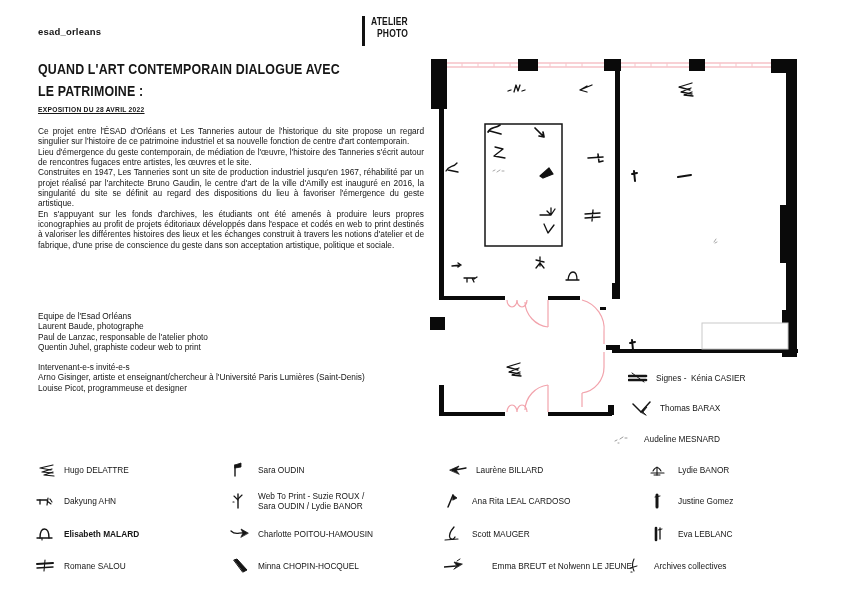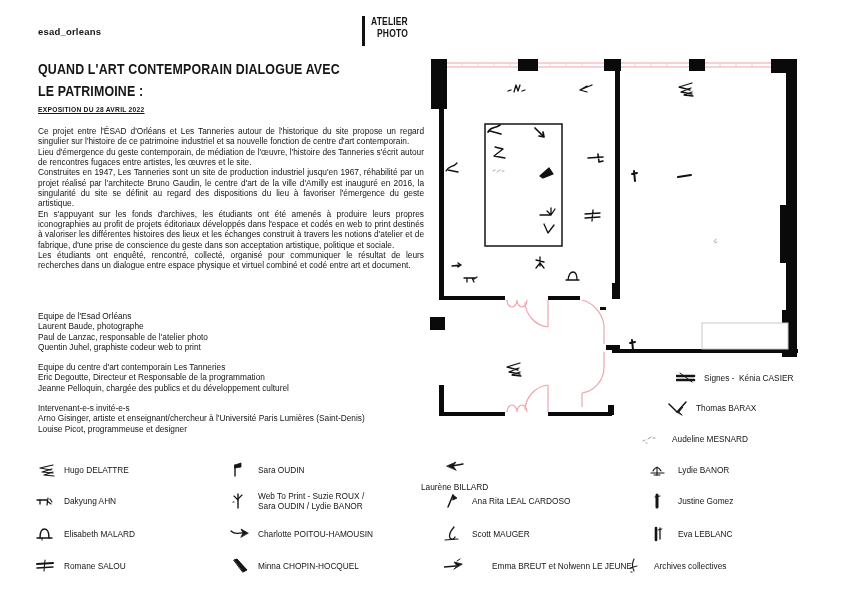--- a/index.html
+++ b/index.html
@@ -50,34 +50,28 @@
     <div>QUAND L'ART CONTEMPORAIN DIALOGUE AVEC</div>
     <div>LE PATRIMOINE :</div>
   </div>
   <div class="subtitle">EXPOSITION DU 28 AVRIL 2022</div>
 
   <div class="intro">
     <p>Ce projet entre l'ÉSAD d'Orléans et Les Tanneries autour de l'historique du site propose un regard singulier sur l'histoire de ce patrimoine industriel et sa nouvelle fonction de centre d'art contemporain.</p>
     <p>Lieu d'émergence du geste contemporain, de médiation de l'œuvre, l'histoire des Tanneries s'écrit autour de rencontres fugaces entre artistes, les œuvres et le site.</p>
     <p>Construites en 1947, Les Tanneries sont un site de production industriel jusqu'en 1967, réhabilité par un projet réalisé par l'architecte Bruno Gaudin, le centre d'art de la ville d'Amilly est inauguré en 2016, la singularité du site se définit au regard des dispositions du lieu à favoriser l'émergence du geste artistique.</p>
     <p>En s'appuyant sur les fonds d'archives, les étudiants ont été amenés à produire leurs propres iconographies au profit de projets éditoriaux développés dans l'espace et codés en web to print destinés à valoriser les différentes histoires des lieux et les échanges construit à travers les notions d'atelier et de fabrique, d'une prise de conscience du geste dans son acceptation artistique, politique et sociale.</p>
-    <p>Les étudiants ont enquêté, rencontré, collecté, organisé pour communiquer le résultat de leurs recherches dans un dialogue entre espace physique et virtuel combiné et codé entre art et document.</p>
   </div>
 
   <div class="teams">
     <div class="team-block">
       <div>Equipe de l'Esad Orléans</div>
       <div>Laurent Baude, photographe</div>
       <div>Paul de Lanzac, responsable de l'atelier photo</div>
       <div>Quentin Juhel, graphiste codeur web to print</div>
-    </div>
-    <div class="team-block">
-      <div>Equipe du centre d'art contemporain Les Tanneries</div>
-      <div>Eric Degoutte, Directeur et Responsable de la programmation</div>
-      <div>Jeanne Pelloquin, chargée des publics et du développement culturel</div>
     </div>
     <div class="team-block">
       <div>Intervenant-e-s invité-e-s</div>
       <div>Arno Gisinger, artiste et enseignant/chercheur à l'Université Paris Lumières (Saint-Denis)</div>
       <div>Louise Picot, programmeuse et designer</div>
     </div>
   </div>
 
   <svg class="plan" width="378" height="388" viewBox="0 0 378 388">
 
@@ -207,36 +201,36 @@
         </g>
       <g transform="translate(74,308)">
           <path d="M16,0 L3,4 L14,7 M15,5 L5,9 L16,11 M16,9 L8,12 L17,13"></path>
         </g>
       <g transform="translate(200,285)" stroke-width="2">
           <path d="M2,0 L3,10 M0,3 L5,2"></path>
         </g>
     </g>
   </svg>
 
-  <div class="legend-row" style="left:676px; top:370px;">
+  <div class="legend-row" style="left:628px; top:370px;">
     <svg class="glyph" width="20" height="16" viewBox="0 0 20 16">
         <path d="M1,6 L18,6" fill="none" stroke="#151515" stroke-width="2.6" stroke-linecap="round" stroke-linejoin="round"></path>
         <path d="M1,10 L18,10" fill="none" stroke="#151515" stroke-width="2.6" stroke-linecap="round" stroke-linejoin="round"></path>
         <path d="M4,3 L16,12" fill="none" stroke="#151515" stroke-width="1" stroke-linecap="round" stroke-linejoin="round"></path>
       </svg>
     <span class="lbl">Signes -  Kénia CASIER</span>
   </div>
-  <div class="legend-row" style="left:668px; top:400px;">
+  <div class="legend-row" style="left:632px; top:400px;">
     <svg class="glyph" width="20" height="16" viewBox="0 0 20 16">
         <path d="M1,4 L9,12 L18,2" fill="none" stroke="#151515" stroke-width="1.5" stroke-linecap="round" stroke-linejoin="round"></path>
         <path d="M9,12 L15,7 L11,12 L14,15 Z" fill="#151515" stroke="#151515" stroke-width="0.8" stroke-linecap="round" stroke-linejoin="round"></path>
       </svg>
     <span class="lbl">Thomas BARAX</span>
   </div>
-  <div class="legend-row" style="left:640px; top:431px;gap:12px;">
+  <div class="legend-row" style="left:612px; top:431px;gap:12px;">
     <svg class="glyph" width="20" height="16" viewBox="0 0 20 16">
         <path d="M3,10 L5,9" fill="none" stroke="#9a9a9a" stroke-width="1" stroke-linecap="round" stroke-linejoin="round"></path>
         <path d="M8,8 L11,6" fill="none" stroke="#9a9a9a" stroke-width="1" stroke-linecap="round" stroke-linejoin="round"></path>
         <path d="M13,7 L15,7" fill="none" stroke="#9a9a9a" stroke-width="1" stroke-linecap="round" stroke-linejoin="round"></path>
         <path d="M6,12 L7,12" fill="none" stroke="#9a9a9a" stroke-width="1" stroke-linecap="round" stroke-linejoin="round"></path>
       </svg>
     <span class="lbl">Audeline MESNARD</span>
   </div>
 
   <div class="p-item" style="left:36px;  top:458px;">
@@ -250,21 +244,21 @@
   <div class="p-item" style="left:36px;  top:489px;">
     <svg class="glyph" width="20" height="16" viewBox="0 0 20 16">
         <path d="M1,7 L11,7" fill="none" stroke="#151515" stroke-width="1.3" stroke-linecap="round" stroke-linejoin="round"></path>
         <path d="M4,7 L4,11" fill="none" stroke="#151515" stroke-width="1.3" stroke-linecap="round" stroke-linejoin="round"></path>
         <path d="M12,5 L11,12" fill="none" stroke="#151515" stroke-width="1.2" stroke-linecap="round" stroke-linejoin="round"></path>
         <path d="M11,8 L15,11" fill="none" stroke="#151515" stroke-width="1.1" stroke-linecap="round" stroke-linejoin="round"></path>
         <path d="M14,6 L16,9" fill="none" stroke="#151515" stroke-width="1.1" stroke-linecap="round" stroke-linejoin="round"></path>
       </svg>
     <span class="p-label">Dakyung AHN</span>
   </div>
-  <div class="p-item" style="left:36px;  top:522px;">
+  <div class="p-item" style="left:36px;  top:522px;font-weight:bold;">
     <svg class="glyph" width="20" height="16" viewBox="0 0 20 16">
         <path d="M4,12 Q4,3 8.5,3 Q13,3 13,12" fill="none" stroke="#151515" stroke-width="1.4" stroke-linecap="round" stroke-linejoin="round"></path>
         <path d="M1,12 L16,12" fill="none" stroke="#151515" stroke-width="1.4" stroke-linecap="round" stroke-linejoin="round"></path>
         <path d="M6,12 L6,14" fill="none" stroke="#151515" stroke-width="1.1" stroke-linecap="round" stroke-linejoin="round"></path>
       </svg>
     <span class="p-label">Elisabeth MALARD</span>
   </div>
   <div class="p-item" style="left:36px;  top:554px;">
     <svg class="glyph" width="20" height="16" viewBox="0 0 20 16">
         <path d="M1,6 L17,5" fill="none" stroke="#151515" stroke-width="2" stroke-linecap="round" stroke-linejoin="round"></path>
@@ -298,21 +292,21 @@
       </svg>
     <span class="p-label">Charlotte POITOU-HAMOUSIN</span>
   </div>
   <div class="p-item" style="left:230px; top:554px;">
     <svg class="glyph" width="20" height="16" viewBox="0 0 20 16">
         <path d="M4,2 L7,1 L17,12 L13,14 Z" fill="#151515" stroke="#151515" stroke-width="1" stroke-linecap="round" stroke-linejoin="round"></path>
       </svg>
     <span class="p-label">Minna CHOPIN-HOCQUEL</span>
   </div>
 
-  <div class="p-item" style="left:421px; top:458px;flex-direction:column;">
+  <div class="p-item" style="left:448px; top:458px;">
     <svg class="glyph" width="20" height="16" viewBox="0 0 20 16">
         <path d="M18,6 L7,8" fill="none" stroke="#151515" stroke-width="1.4" stroke-linecap="round" stroke-linejoin="round"></path>
         <path d="M2,8 L11,4 L8,8 L11,12 Z" fill="#151515" stroke="#151515" stroke-width="0.8" stroke-linecap="round" stroke-linejoin="round"></path>
       </svg>
     <span class="p-label">Laurène BILLARD</span>
   </div>
   <div class="p-item" style="left:444px; top:489px;">
     <svg class="glyph" width="20" height="16" viewBox="0 0 20 16">
         <path d="M4,14 L9,2" fill="none" stroke="#151515" stroke-width="1.5" stroke-linecap="round" stroke-linejoin="round"></path>
         <path d="M9,2 L13,5 L9,7 Z" fill="#151515" stroke="#151515" stroke-width="0.8" stroke-linecap="round" stroke-linejoin="round"></path>

